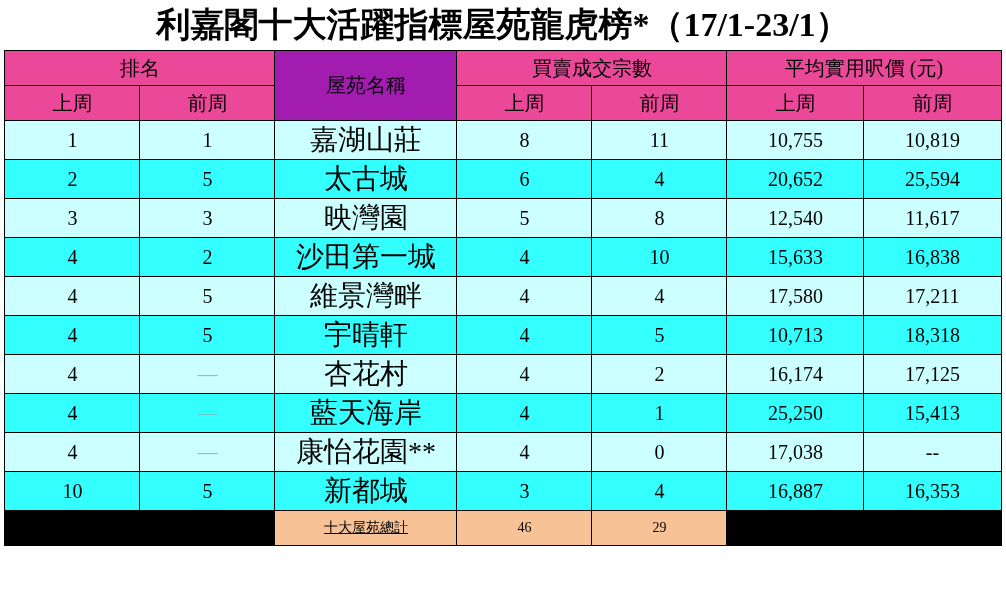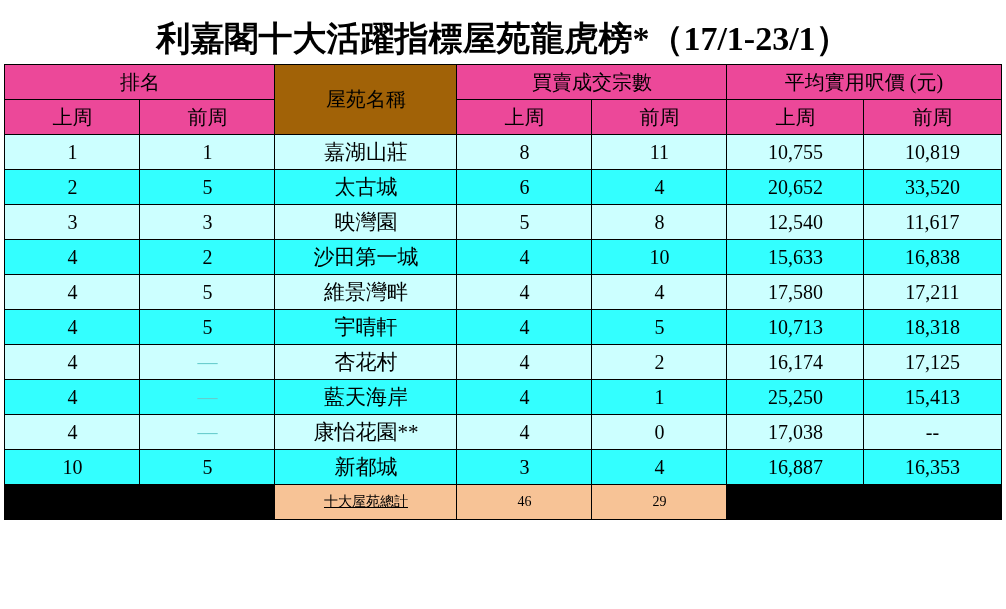--- a/index.html
+++ b/index.html
@@ -20,21 +20,21 @@
     position: relative;
     box-sizing: border-box;
   }
   .title {
     text-align: center;
     font-family: "Liberation Serif", serif;
     font-weight: bold;
     font-size: 34px;
     letter-spacing: 0px;
     line-height: 46px;
-    padding-top: 16px;
+    padding-top: 2px;
     white-space: nowrap;
   }
   table.main {
     border-collapse: collapse;
     width: 996px;
     margin: 2px auto 0 auto;
     table-layout: fixed;
   }
   table.main td, table.main th {
     border: 1px solid #000000;
@@ -44,26 +44,26 @@
     font-weight: normal;
     padding: 0;
     height: 34px;
     white-space: nowrap;
   }
   .hdr {
     background: #ec4899;
     font-size: 21px;
   }
   .hdr-name {
-    background: #a16207;
+    background: #a21caf;
     font-size: 22px;
   }
   .row-a td { background: #ccffff; }
   .row-b td { background: #33ffff; }
-  .row-a td.name, .row-b td.name { font-size: 21px; margin-top: 28px; }
+  .row-a td.name, .row-b td.name { font-size: 28px; margin-top: 28px; }
   .dash { color: #66cccc; }
   .total-row td {
     background: #000000;
     border: 1px solid #000000;
     height: 32px;
   }
   .total-row td.tot-label,
   .total-row td.tot-val {
     background: #f7c396;
     color: #000000;
@@ -136,21 +136,21 @@
         <td>10,755</td>
         <td>10,819</td>
       </tr>
       <tr class="row-b">
         <td>2</td>
         <td>5</td>
         <td class="name">太古城</td>
         <td>6</td>
         <td>4</td>
         <td>20,652</td>
-        <td>33,520</td>
+        <td>25,594</td>
       </tr>
       <tr class="row-a">
         <td>3</td>
         <td>3</td>
         <td class="name">映灣園</td>
         <td>5</td>
         <td>8</td>
         <td>12,540</td>
         <td>11,617</td>
       </tr>

